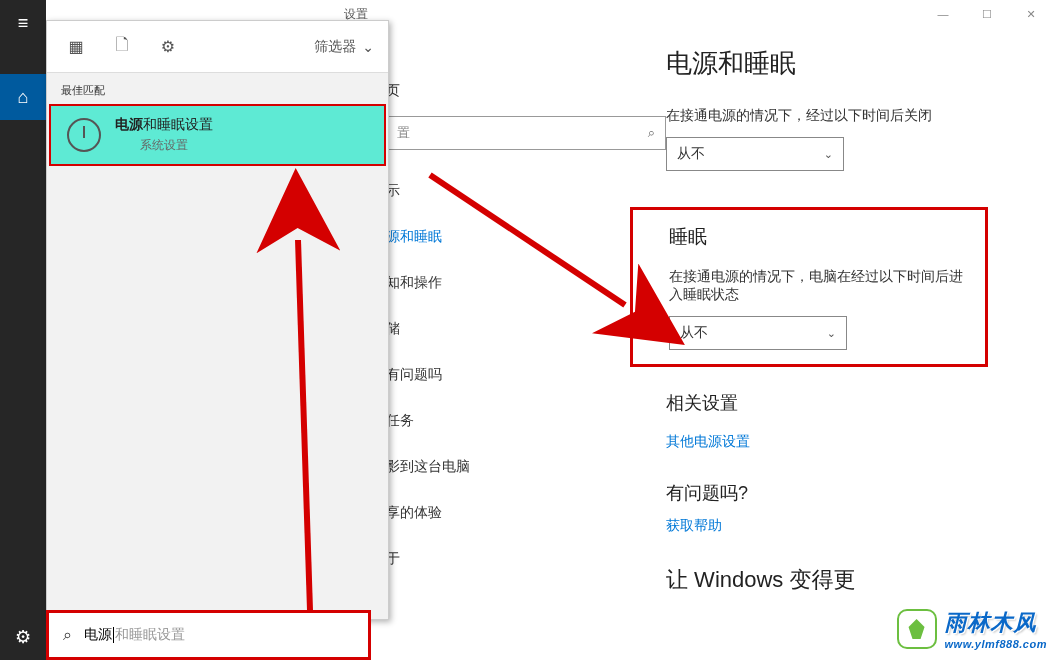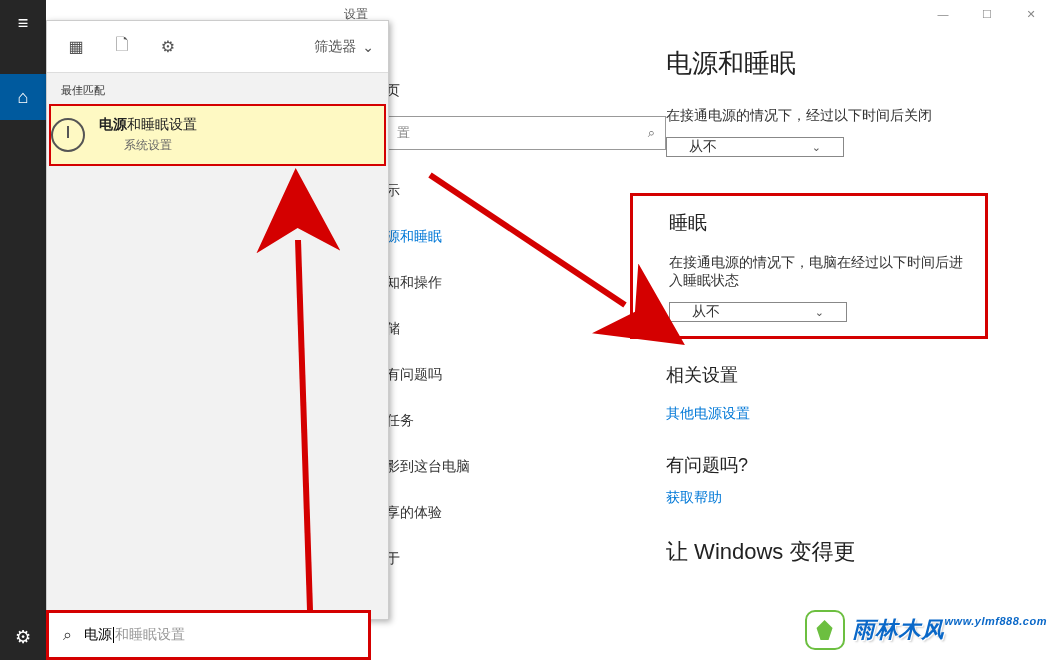--- a/index.html
+++ b/index.html
@@ -18,21 +18,21 @@
     .sb-spacer { flex: 1; }
     
     
     .search-panel { position: absolute; left: 46px; top: 20px; width: 343px; height: 600px; background: #f2f2f2; border: 1px solid #ccc; box-shadow: 2px 2px 6px rgba(0,0,0,0.3); z-index: 10; }
     .sp-top { height: 52px; display: flex; align-items: center; padding: 0 14px; border-bottom: 1px solid #ddd; background: #fff; }
     .sp-top-icon { width: 30px; text-align: center; color: #555; font-size: 16px; margin-right: 16px; }
     .sp-filter { margin-left: auto; color: #555; font-size: 14px; display:flex; align-items:center; gap:6px;}
     
     .sp-label { font-size: 11px; padding: 10px 14px 6px; color: #333; font-weight: 400; }
     
-    .result-row { display: flex; align-items: center; padding: 10px 0; background: #fef9c3; border: 2px solid #d40000; margin: 0 2px; }
+    .result-row { display: flex; align-items: center; padding: 10px 16px; background: #5eead4; border: 2px solid #d40000; margin: 0 2px; }
     .result-icon { width: 34px; height: 34px; border: 2px solid #555; border-radius: 50%; display: flex; align-items: center; justify-content: center; margin-right: 14px; font-size: 16px; color:#555;}
     .result-icon-inner { width:2px; height:12px; background:#555; position:relative; top:-3px; }
     .result-text { flex: 1; }
     .result-title { font-size: 14px; color: #222; }
     .result-title .bold { font-weight: 700; }
     .result-sub { font-size: 12px; color: #666; margin-top: 3px; margin-left: 25px; }
     
     
     .search-box-wrap { position: absolute; left: 46px; bottom: 0; width: 325px; height: 50px; background: #fff; border: 3px solid #d40000; z-index: 11; display: flex; align-items: center; padding: 0 14px; }
     .search-box-wrap .sicon { font-size: 16px; color: #333; margin-right: 12px; }
@@ -47,39 +47,39 @@
     .nav-item { font-size: 14px; color: #333; padding: 14px 0; }
     .nav-item.active { color: #0078d7; }
     .nav-search-ghost { position: absolute; left: 340px; top: 88px; width: 280px; height: 34px; border: 1px solid #999; display:flex; align-items:center; padding:0 10px; color:#888; font-size:13px;}
     .nav-search-ghost .msicon{ margin-left:auto; font-size:13px; color:#666;}
     
     
     .content { position: absolute; left: 666px; top: 46px; right: 12px; padding-right: 10px; }
     .page-title { font-size: 26px; font-weight: 400; color: #222; margin-bottom: 26px; }
     .section-title { font-size: 19px; color: #222; margin-bottom: 18px; }
     .section-desc { font-size: 14px; color: #333; margin-bottom: 12px; }
-    .dropdown { width: 178px; height: 20px; border: 1px solid #888; display: flex; align-items: center; padding: 0 22px; font-size: 14px; color: #333; margin-bottom: 36px; position: relative; }
+    .dropdown { width: 178px; height: 34px; border: 1px solid #888; display: flex; align-items: center; padding: 0 10px; font-size: 14px; color: #333; margin-bottom: 36px; position: relative; }
     .dropdown .chev { margin-left: auto; font-size: 11px; color: #555; }
     
     .sleep-box { border: 3px solid #d40000; padding: 14px 10px 14px 0; margin-left: -36px; padding-left: 36px; margin-bottom: 24px; width: 358px; }
     .sleep-box .section-title { margin-bottom: 18px; }
     .sleep-box .dropdown { margin-bottom: 0; }
     
     .link { color: #0078d7; font-size: 14px; margin-bottom: 30px; display: block; }
     .help-title { font-size: 18px; color: #222; margin-bottom: 12px; }
     .windows-better { font-size: 22px; color: #222; margin-top: 30px; }
     
     
     .arrows { position: absolute; inset: 0; pointer-events: none; z-index: 20; }
     
     
     .watermark { position: absolute; right: 6px; bottom: 10px; display: flex; align-items: center; z-index: 30; }
     .wm-badge { width: 40px; height: 40px; background: #fff; border: 2px solid #6cbf40; border-radius: 10px; display:flex; align-items:center; justify-content:center; margin-right:8px;}
     .wm-leaf { width: 20px; height: 20px; background: #6cbf40; clip-path: polygon(50% 0, 90% 40%, 70% 100%, 30% 100%, 10% 40%); }
-    .wm-text { display:flex; flex-direction:row; }
+    .wm-text { display:flex; flex-direction:column; }
     .wm-main { font-size: 22px; font-weight: 900; color: #0a68c8; font-style: italic; text-shadow: 1px 1px 0 #fff, 2px 2px 2px rgba(0,0,0,0.2); letter-spacing:1px;}
     .wm-url { font-size: 11px; font-weight: 700; color: #0a68c8; font-style: italic; letter-spacing:0.5px;}
   </style>
 </head>
 <body>
 
 <div class="titlebar">
   <span class="titlebar-title">设置</span>
 </div>
 <div class="window-controls">

